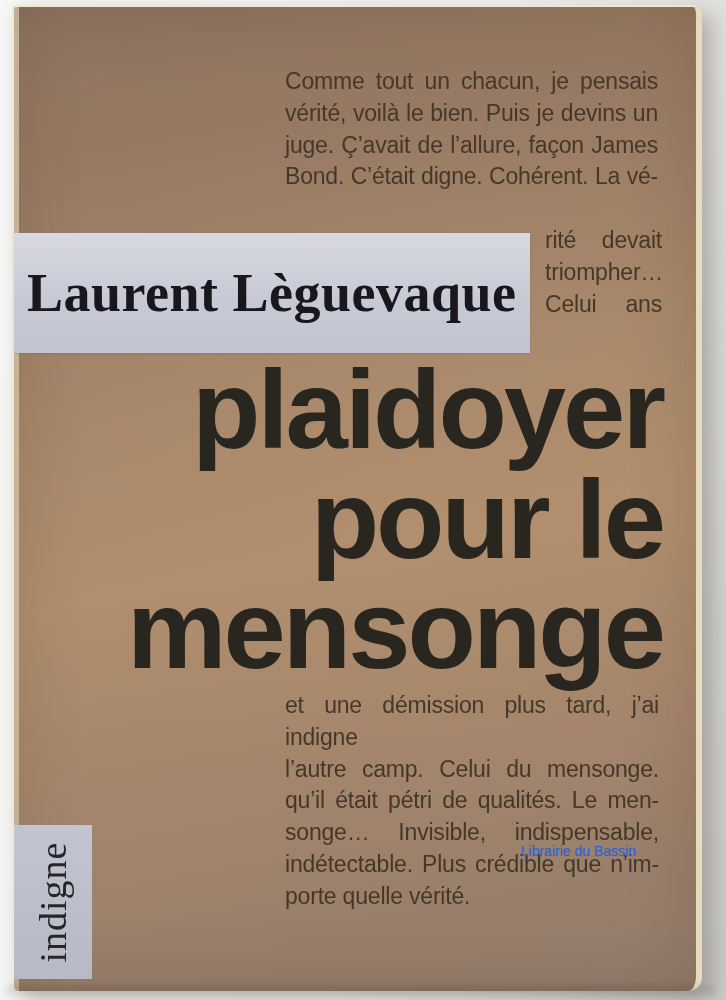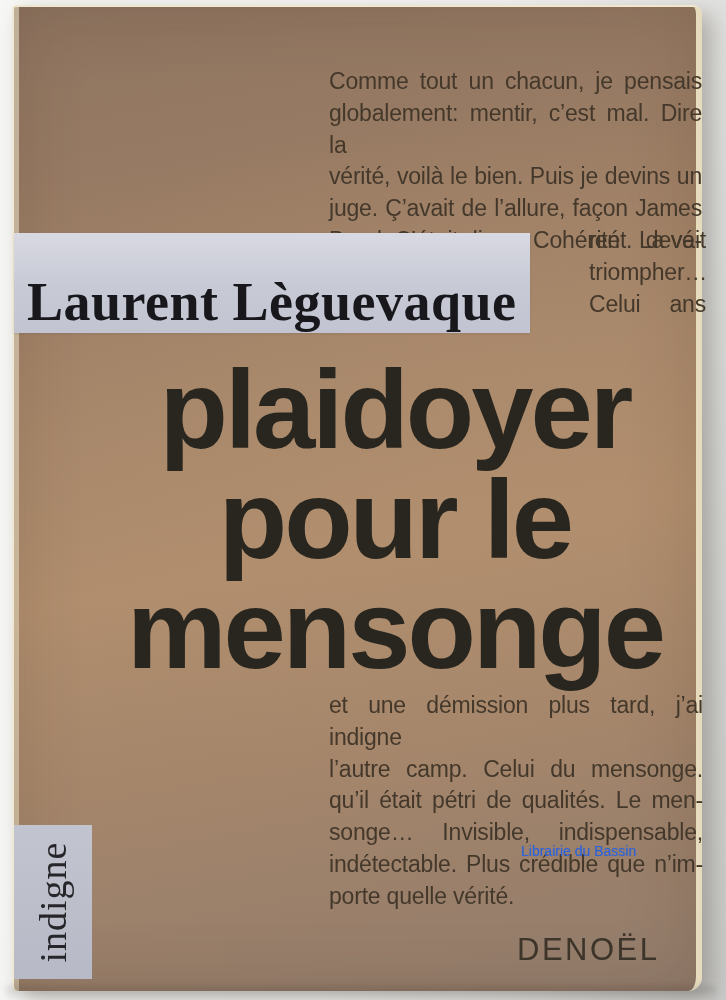--- a/index.html
+++ b/index.html
@@ -21,35 +21,35 @@
     border-radius:4px 9px 14px 6px;
     background:
       radial-gradient(120% 60% at 68% 46%, #b3906f55 0%, #b3906f00 60%),
       linear-gradient(170deg,#8e7561 0%,#977a63 16%,var(--c-cover,#a8886b) 40%,#b08e6e 55%,#a5866b 72%,#987f6b 90%,#937d6d 100%);
     box-shadow:10px 8px 22px rgba(90,85,75,.38), inset 0 0 70px rgba(60,40,20,.16);
   }
   .book::before{ 
     content:"";position:absolute;left:0;top:0;bottom:0;width:5px;
     background:linear-gradient(#efe6cf,#e0d5b8);opacity:.55;pointer-events:none;
   }
-  .blurb{position:absolute;color:var(--c-text-ink,#44382b);font-size:23px;letter-spacing:-0.2px;margin-left:44px;}
+  .blurb{position:absolute;color:var(--c-text-ink,#44382b);font-size:23px;letter-spacing:-0.2px;}
   .blurb div{line-height:31.8px;white-space:nowrap;}
   .blurb div.jl{text-align:justify;text-align-last:justify;white-space:normal;}
   .band{
-    position:absolute;left:0;top:226px;width:516px;height:100px;
+    position:absolute;left:0;top:226px;width:516px;height:120px;
     background:linear-gradient(#d8d9e2,var(--c-band,#c7c9d5) 55%,#c2c4d1);
-    display:flex;align-items:flex-end;box-shadow:0 1px 2px rgba(80,70,60,.15);
+    display:flex;align-items:center;box-shadow:0 1px 2px rgba(80,70,60,.15);
   }
   .band .author{
     font-family:"Liberation Serif","DejaVu Serif",serif;font-weight:700;
     font-size:54px;color:var(--c-band-ink,#17171c);padding-left:13px;
     letter-spacing:.5px;white-space:nowrap;
   }
   .title{
-    position:absolute;right:33px;top:348px;text-align:center;
+    position:absolute;right:33px;top:348px;text-align:right;
     font-weight:700;font-size:112px;line-height:110px;letter-spacing:-3px;
     color:var(--c-title-ink,#28261f);
   }
   .title div{white-space:nowrap;}
   .spine-label{
     position:absolute;left:0;top:818px;width:78px;height:154px;
     background:linear-gradient(#c2c4cf,var(--c-label,#b7bac6));
   }
   .spine-label span{
     position:absolute;left:50%;top:50%;
@@ -69,21 +69,20 @@
   }
 </style>
 </head>
 <body>
 
 <div class="stage">
   <div class="book">
 
     <div class="blurb" style="left:271px;top:59px;width:373px;">
       <div class="jl">Comme tout un chacun, je pensais</div>
-      <div class="jl">globalement: mentir, c’est mal. Dire la</div>
       <div class="jl">vérité, voilà le bien. Puis je devins un</div>
       <div class="jl">juge. Ç’avait de l’allure, façon James</div>
       <div class="jl">Bond. C’était digne. Cohérent. La vé-</div>
     </div>
 
     <div class="blurb" style="left:531px;top:218px;width:117px;">
       <div class="jl">rité devait</div>
       <div>triompher…</div>
       <div class="jl">Celui ans</div>
     </div>
@@ -104,17 +103,16 @@
       <div class="jl">qu’il était pétri de qualités. Le men-</div>
       <div class="jl">songe… Invisible, indispensable,</div>
       <div class="jl">indétectable. Plus crédible que n’im-</div>
       <div>porte quelle vérité.</div>
     </div>
 
     <div class="spine-label">
       <span>indigne</span>
     </div>
 
-    <div class="publisher">DENOËL</div>
   </div>
 
   <div class="watermark">Librairie du Bassin</div>
 </div>
 
 </body></html>

